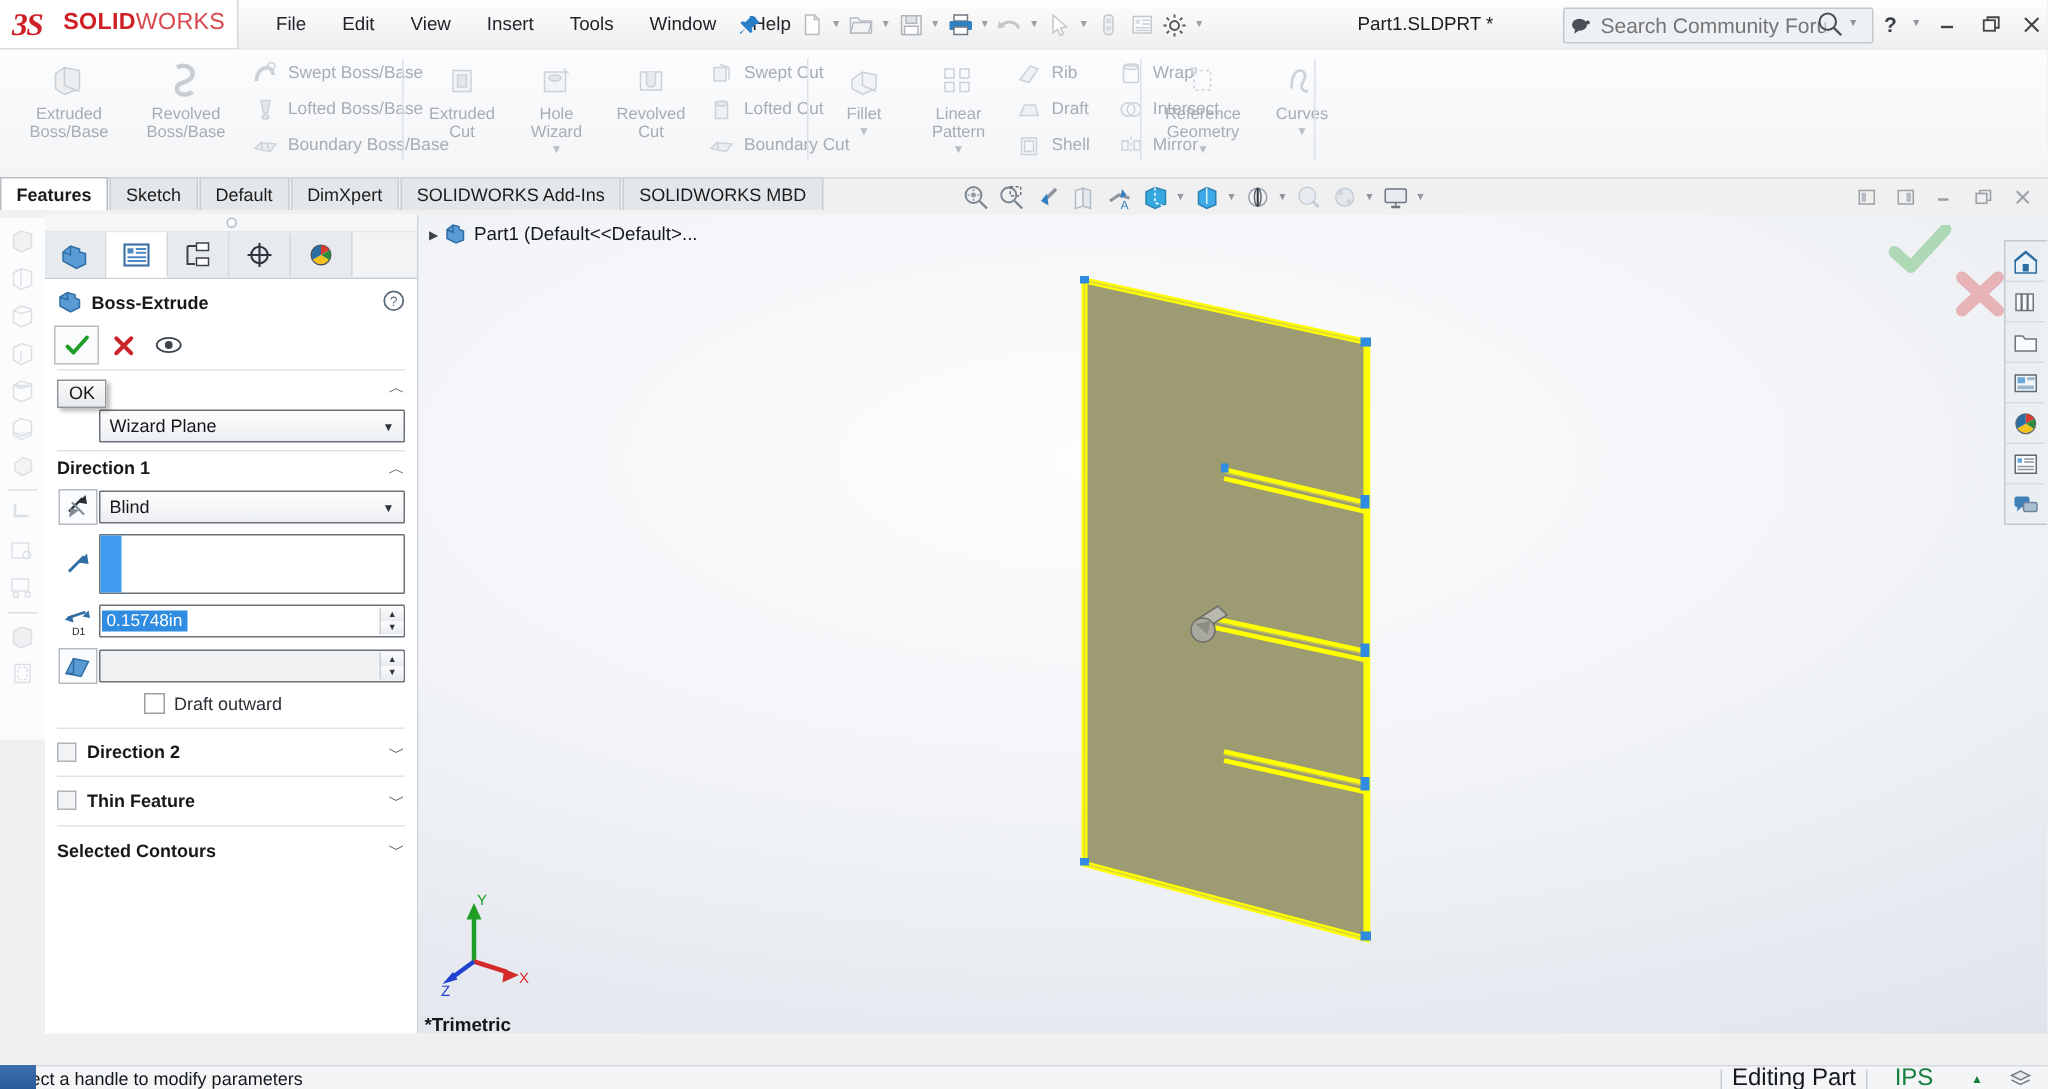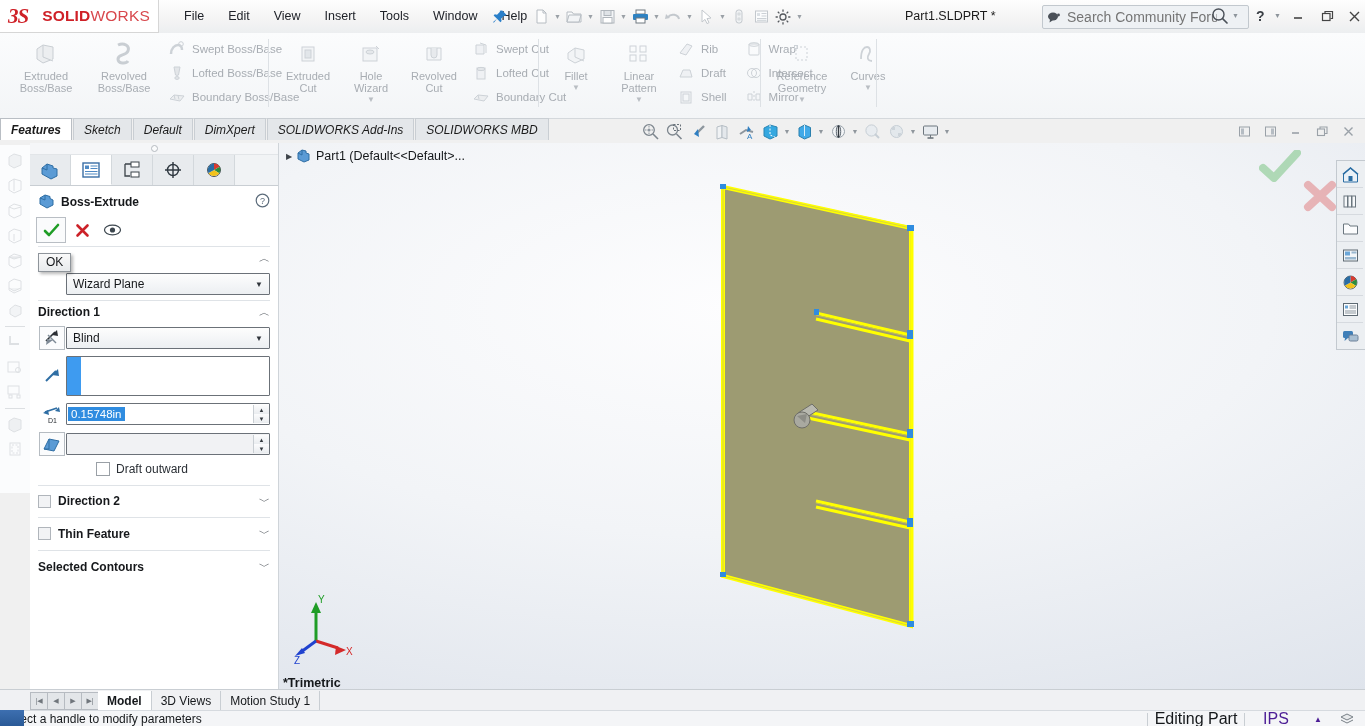--- a/index.html
+++ b/index.html
@@ -11,21 +11,21 @@
   }
   .app{position:relative;width:1365px;height:726px;}
 
   
   .titlebar{position:absolute;left:0;top:0;width:1365px;height:33px;
     background:linear-gradient(180deg,#fefefe 0%,#f4f4f4 60%,#eceef0 100%);
     border-bottom:1px solid #c8cdd2;}
   .logo-box{position:absolute;left:0;top:0;width:158px;height:32px;
     background:#fff;border-right:1px solid #d6d6d6;border-bottom:1px solid #d6d6d6;
     display:flex;align-items:center;justify-content:center;}
-  .logo{display:flex;align-items:center;gap:14px;}
+  .logo{display:flex;align-items:flex-start;gap:14px;}
   .logo .ds{font-family:"Liberation Serif","DejaVu Serif",serif;font-style:italic;
     font-weight:bold;font-size:21px;color:#cf2027;letter-spacing:-1px;line-height:1;}
   .logo .sw{font-weight:bold;font-size:15.5px;color:#cf2027;letter-spacing:.2px;}
   .logo .sw .light{font-weight:normal;color:#d8484d;}
 
   .menubar{position:absolute;left:172px;top:0;height:32px;display:flex;align-items:center;gap:0px;}
   .menuitem{padding:5px 12px;font-size:12.5px;color:#20232a;cursor:default;border-radius:2px;}
   .pin{position:absolute;left:492px;top:9px;width:16px;height:16px;color:#2a7fc9;}
 
   .qtools{position:absolute;left:530px;top:2px;height:29px;display:flex;align-items:center;}
@@ -59,21 +59,21 @@
     align-items:center;cursor:default;}
   .bigbtn .glyph{height:30px;display:flex;align-items:flex-end;justify-content:center;}
   .bigbtn .lbl{font-size:11px;color:#a8adb3;text-align:center;line-height:12px;margin-top:3px;}
   .smallcol{display:flex;flex-direction:column;padding-top:4px;}
   .smbtn{display:flex;align-items:center;height:24px;padding:0 4px;cursor:default;}
   .smbtn .glyph{width:22px;display:flex;align-items:center;justify-content:center;}
   .smbtn .lbl{font-size:11.5px;color:#a8adb3;margin-left:4px;white-space:nowrap;}
   .dropcar{font-size:8px;color:#b9bec3;text-align:center;margin-top:1px;}
 
   
-  .cmdtabs{position:absolute;left:0;top:118px;height:22px;display:flex;align-items:center;font-style:italic;}
+  .cmdtabs{position:absolute;left:0;top:118px;height:22px;display:flex;align-items:center;}
   .ctab{height:21px;padding:0 10px;display:flex;align-items:center;font-size:12px;
     color:#1b1b1b;background:#e4e7ea;border:1px solid #c9ced3;border-bottom:none;
     margin-right:1px;cursor:default;}
   .ctab.active{background:#ffffff;font-weight:bold;border-color:#b9bec4;}
 
   
   .viewtoolbar{position:absolute;left:638px;top:120px;height:22px;display:flex;align-items:center;}
   .vtb{width:24px;height:22px;display:flex;align-items:center;justify-content:center;cursor:default;}
   .vcar{width:10px;height:22px;display:flex;align-items:center;justify-content:center;
     font-size:7px;color:#8f969d;}
@@ -165,21 +165,21 @@
     display:flex;align-items:center;justify-content:center;font-size:7px;color:#70767c;
     margin-right:-1px;}
   .btab{height:20px;padding:0 9px;display:flex;align-items:center;font-size:12px;
     border-right:1px solid #c9ced3;cursor:default;color:#15181b;}
   .btab.active{font-weight:bold;background:#fff;}
   .statusbar{position:absolute;left:0;top:710px;width:1365px;height:16px;
     background:#f4f5f7;border-top:1px solid #d6dadf;display:flex;align-items:center;}
   .stxt{font-size:12px;color:#15181b;padding-left:3px;}
   .sb-sep{width:1px;height:13px;background:#c9ced3;}
   .sb-cell{font-size:16px;color:#15181b;display:flex;align-items:center;justify-content:center;height:16px;}
-  .sb-cell.dim{color:#4c1d95;}
+  .sb-cell.dim{color:#15803d;}
   .rail{position:absolute;left:0;top:710px;width:24px;height:16px;
     background:linear-gradient(180deg,#3d6fb0,#2a5a97);}
 </style>
 </head>
 <body>
 
 <div class="app">
 
   <div class="titlebar">
     <div class="logo-box">
@@ -1078,31 +1078,20 @@
     <div class="pm-sep"></div>
 
     <div class="sechead" style="height:31px">
       <span class="st">Selected Contours</span>
       <span class="chev">﹀</span>
     </div>
   </div>
 
   <div class="tooltip">OK</div>
 
-  <div class="bottom">
-    <div class="navbtns">
-      <div class="navb">|◀</div>
-      <div class="navb">◀</div>
-      <div class="navb">▶</div>
-      <div class="navb">▶|</div>
-    </div>
-    <div class="btab active">Model</div>
-    <div class="btab">3D Views</div>
-    <div class="btab">Motion Study 1</div>
-  </div>
 
   <div class="statusbar">
     <span class="stxt">Select a handle to modify parameters</span>
     <span style="flex:1"></span>
     <span class="sb-sep"></span>
     <span class="sb-cell" style="width:96px">Editing Part</span>
     <span class="sb-sep"></span>
     <span class="sb-cell dim" style="width:62px">IPS</span>
     <span class="sb-cell dim" style="width:22px;font-size:8px">▲</span>
     <span class="sb-cell" style="width:36px">

